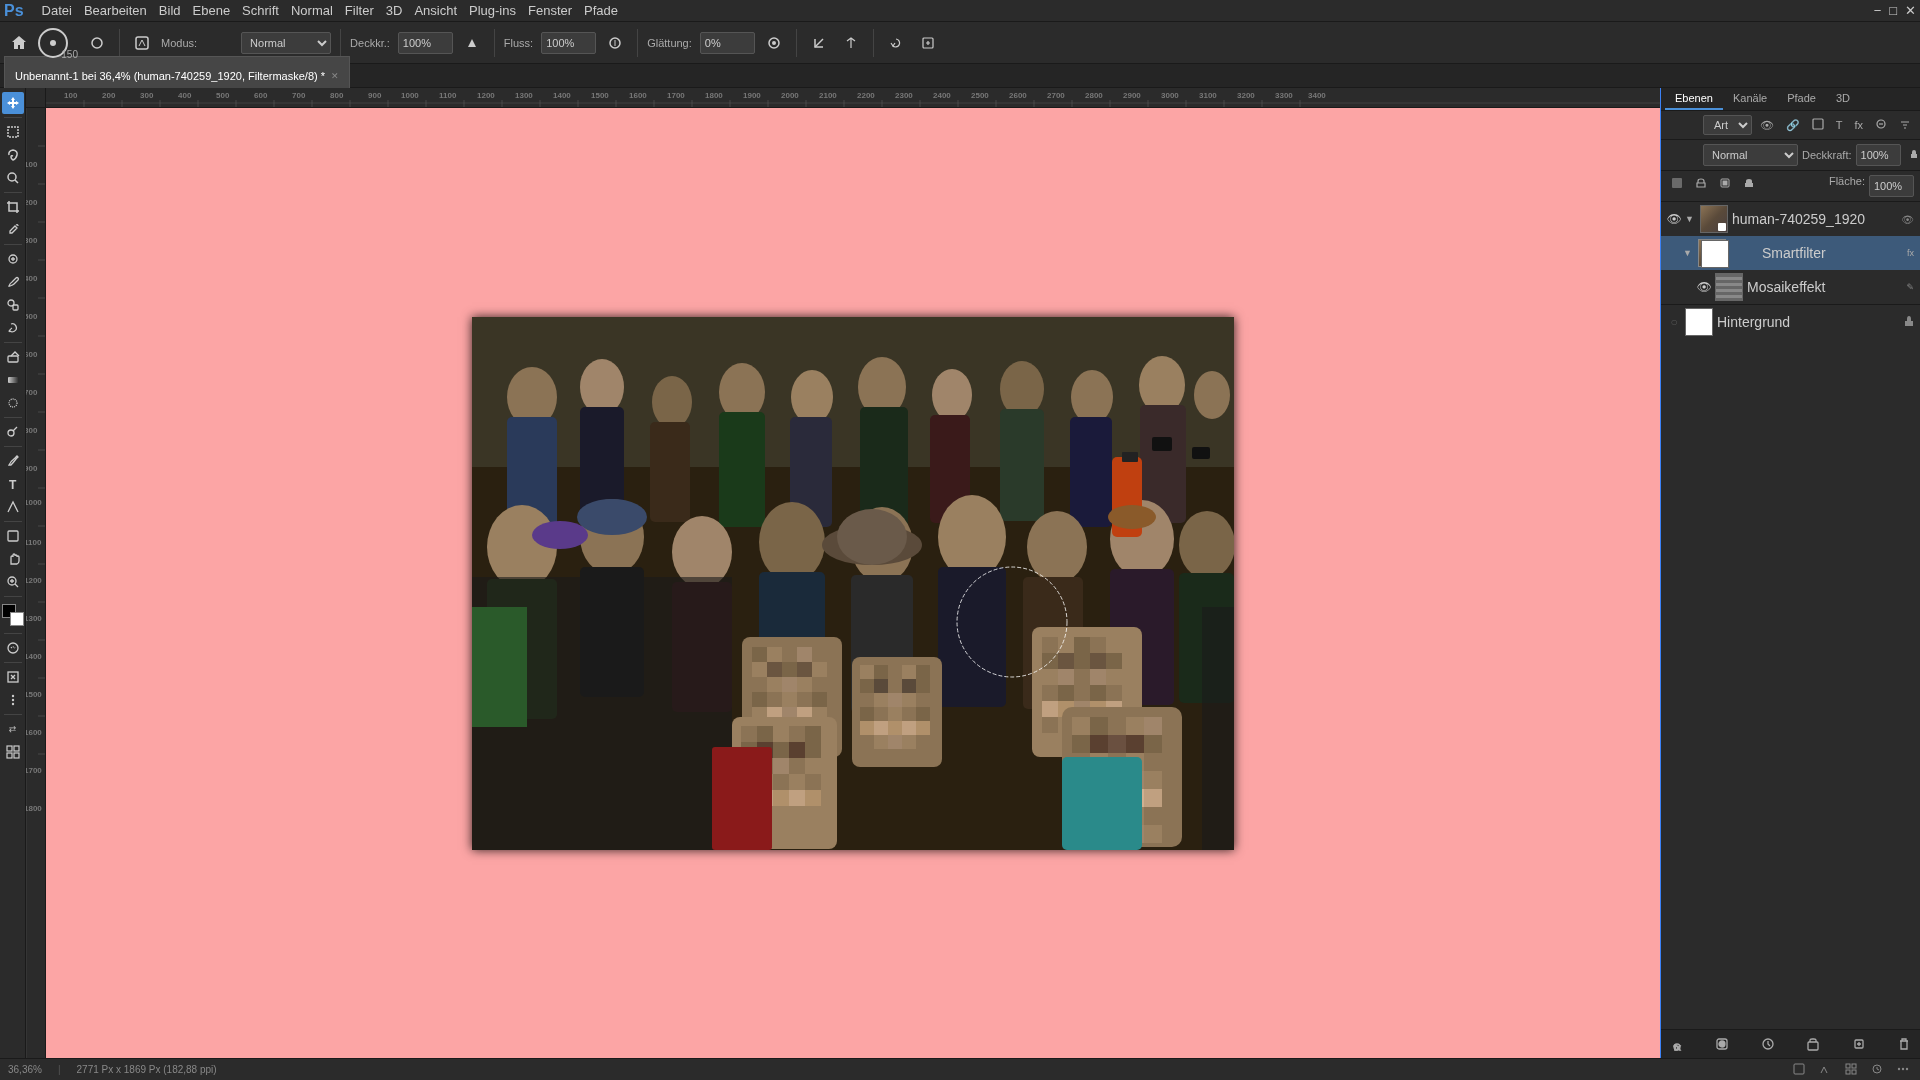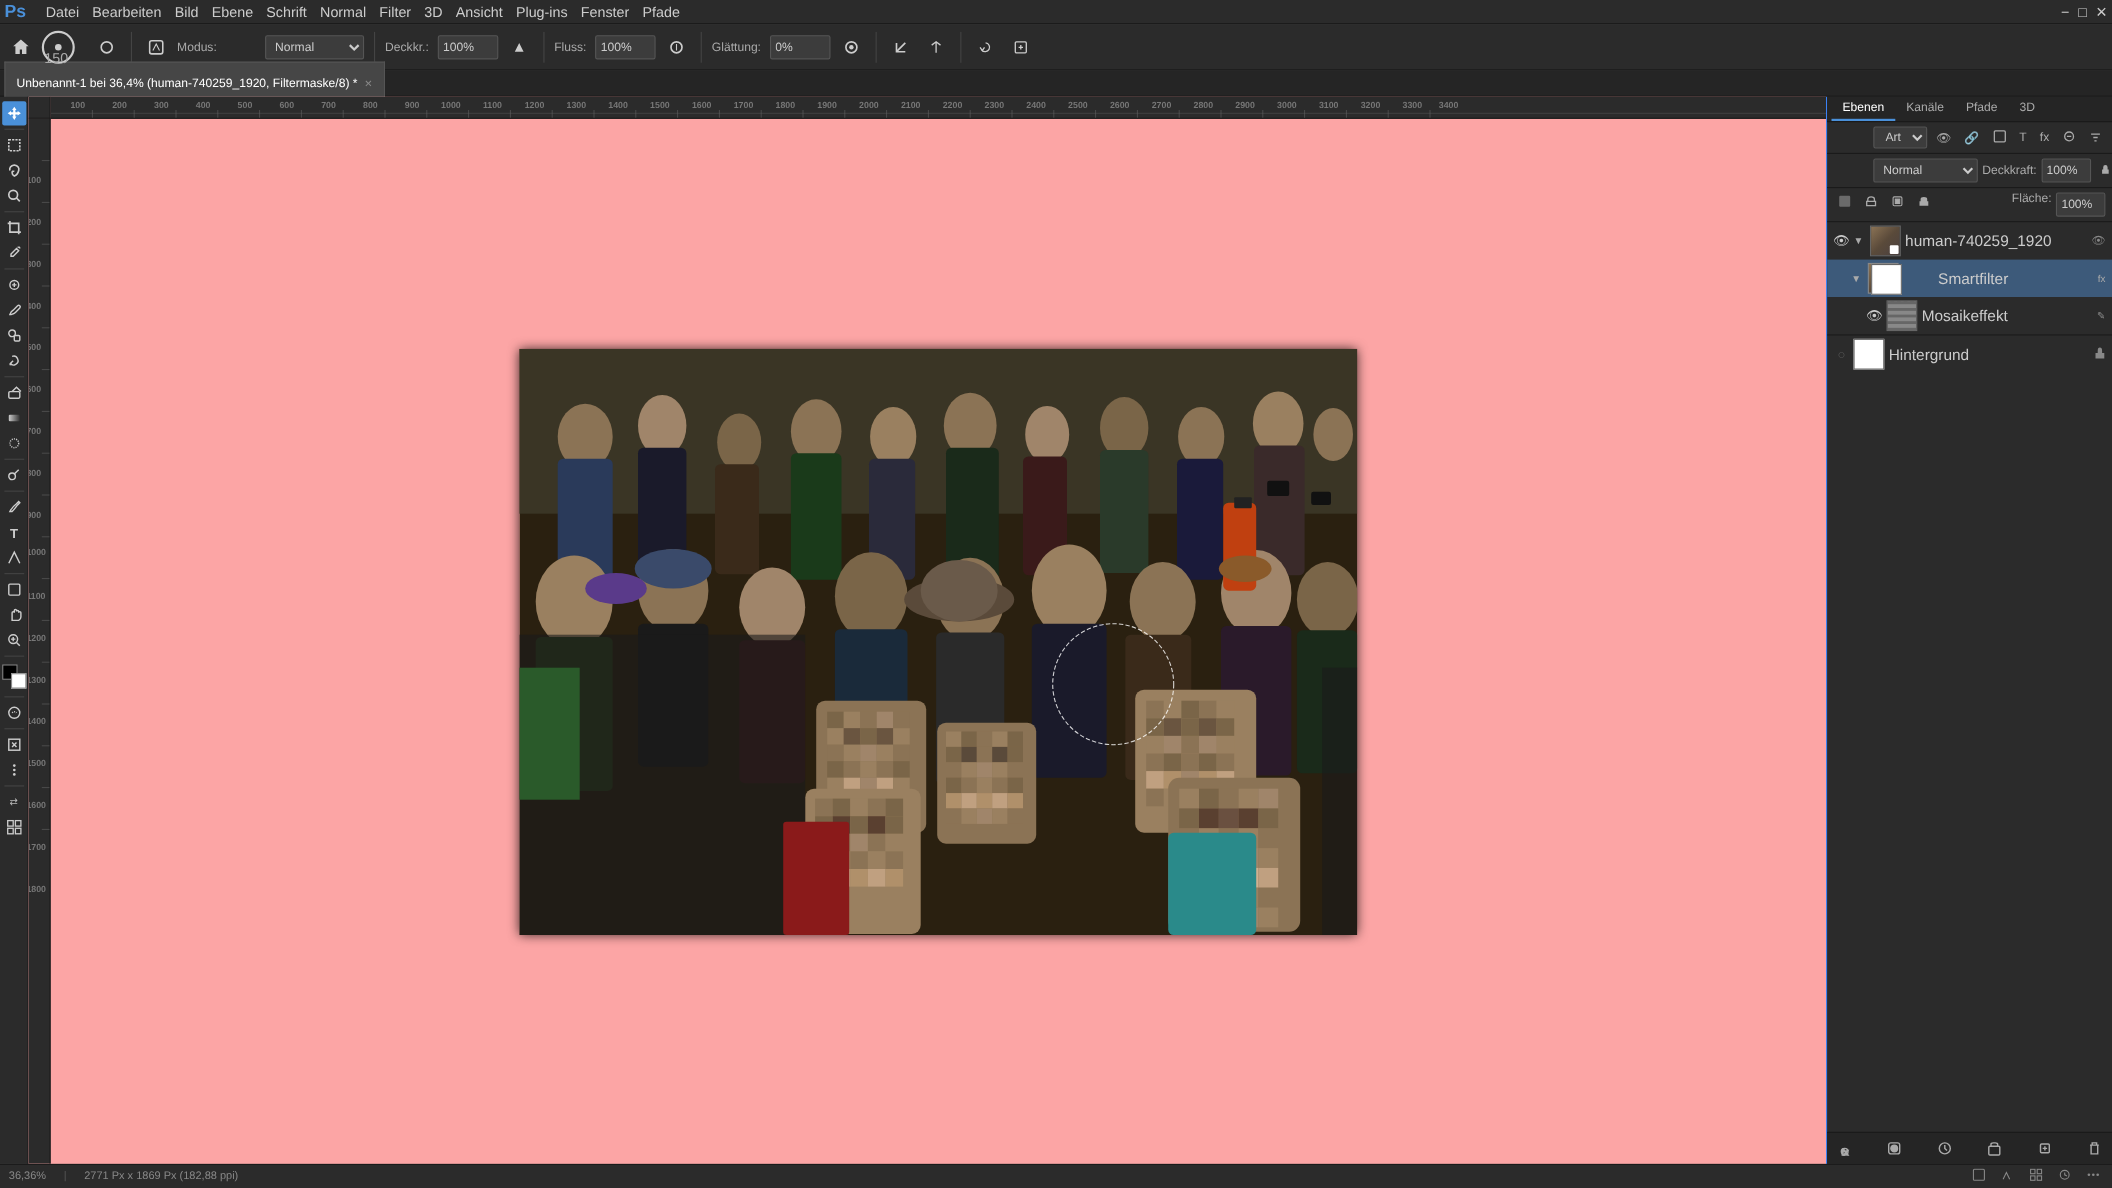--- a/index.html
+++ b/index.html
@@ -230,21 +230,21 @@
   <button class="tool-btn">
     <svg width="16" height="16" viewBox="0 0 16 16" fill="#ccc">
         <path d="M8 1L1 7h2v7h4v-4h2v4h4V7h2z"></path>
       </svg>
   </button>
 
   <div style="display:flex; align-items:center; width:40px; height:34px; position:relative;">
     <div style="width:30px; height:30px; border-radius:50%; border:2px solid #ccc; display:flex; align-items:center; justify-content:center; position:relative;">
       <div style="width:6px; height:6px; border-radius:50%; background:#ccc;"></div>
     </div>
-    <span style="position:absolute; bottom:0; right:16px; font-size:13px; color:#aaa;">150</span>
+    <span style="position:absolute; bottom:0; right:0; font-size:10px; color:#aaa;">150</span>
   </div>
 
   <button class="tool-btn" title="Brush presets">
     <svg width="16" height="16" viewBox="0 0 16 16" fill="none" stroke="#ccc" stroke-width="1.5">
         <circle cx="8" cy="8" r="5"></circle>
       </svg>
   </button>
 
   <div class="toolbar-sep"></div>
 

